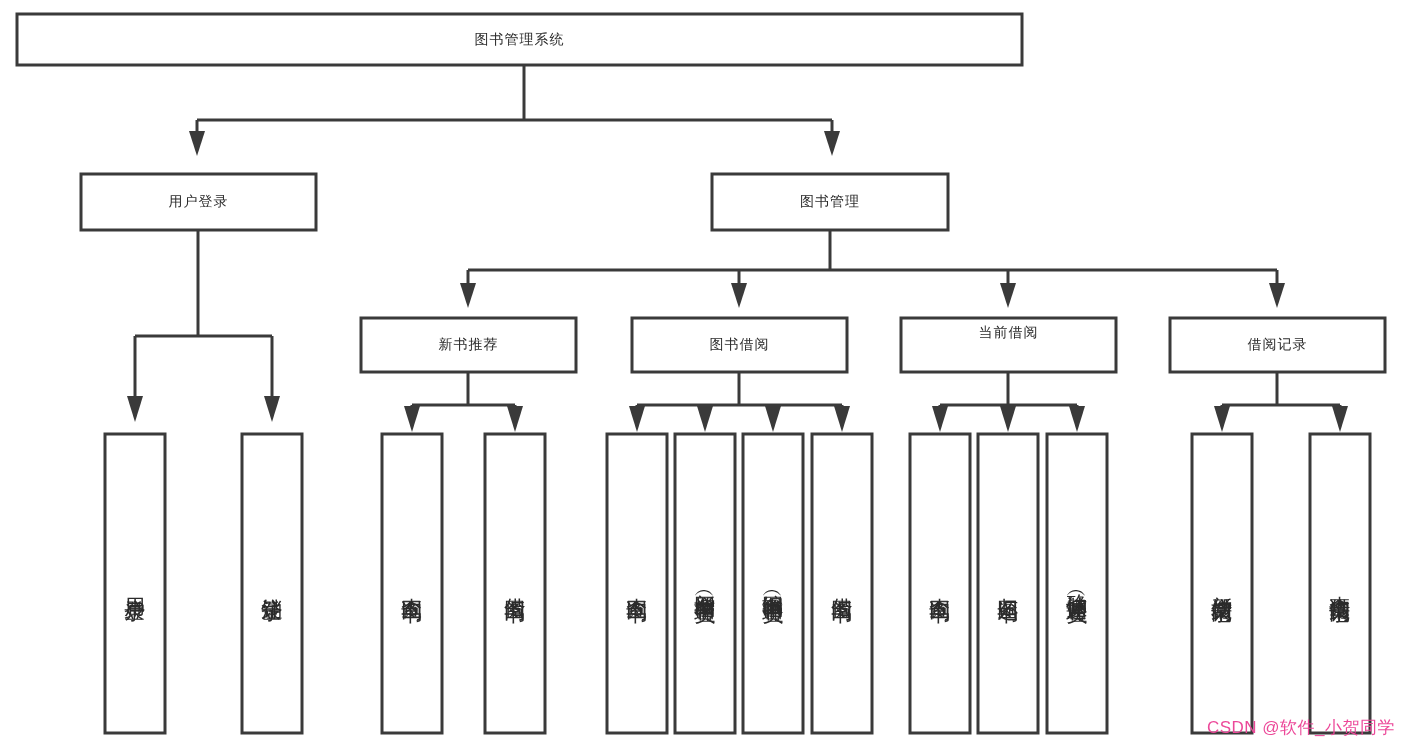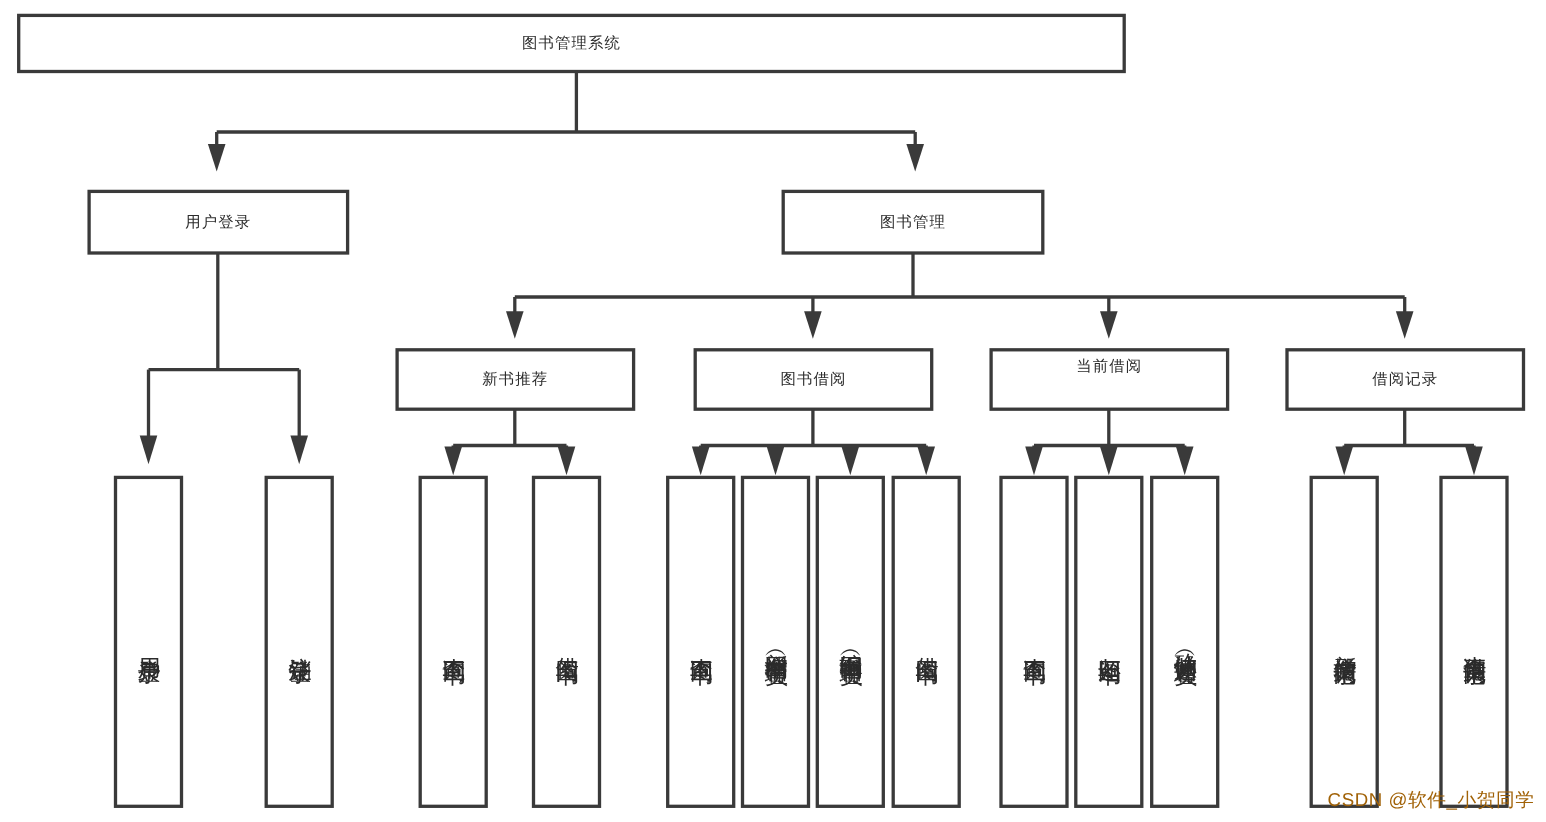--- a/index.html
+++ b/index.html
@@ -70,21 +70,21 @@
     color: #2b2b2b;
     letter-spacing: 1px;
     white-space: nowrap;
   }
   #watermark {
     position: absolute;
     right: 10px;
     bottom: 8px;
     font-family: "Liberation Sans", "DejaVu Sans", sans-serif;
     font-size: 17px;
-    color: #a16207;
+    color: #ec4899;
     letter-spacing: 0.5px;
     white-space: nowrap;
   }
 </style>
 </head>
 <body>
 
 <div id="diagram-root">
 
   <svg id="flow" viewBox="0 0 1405 747">

